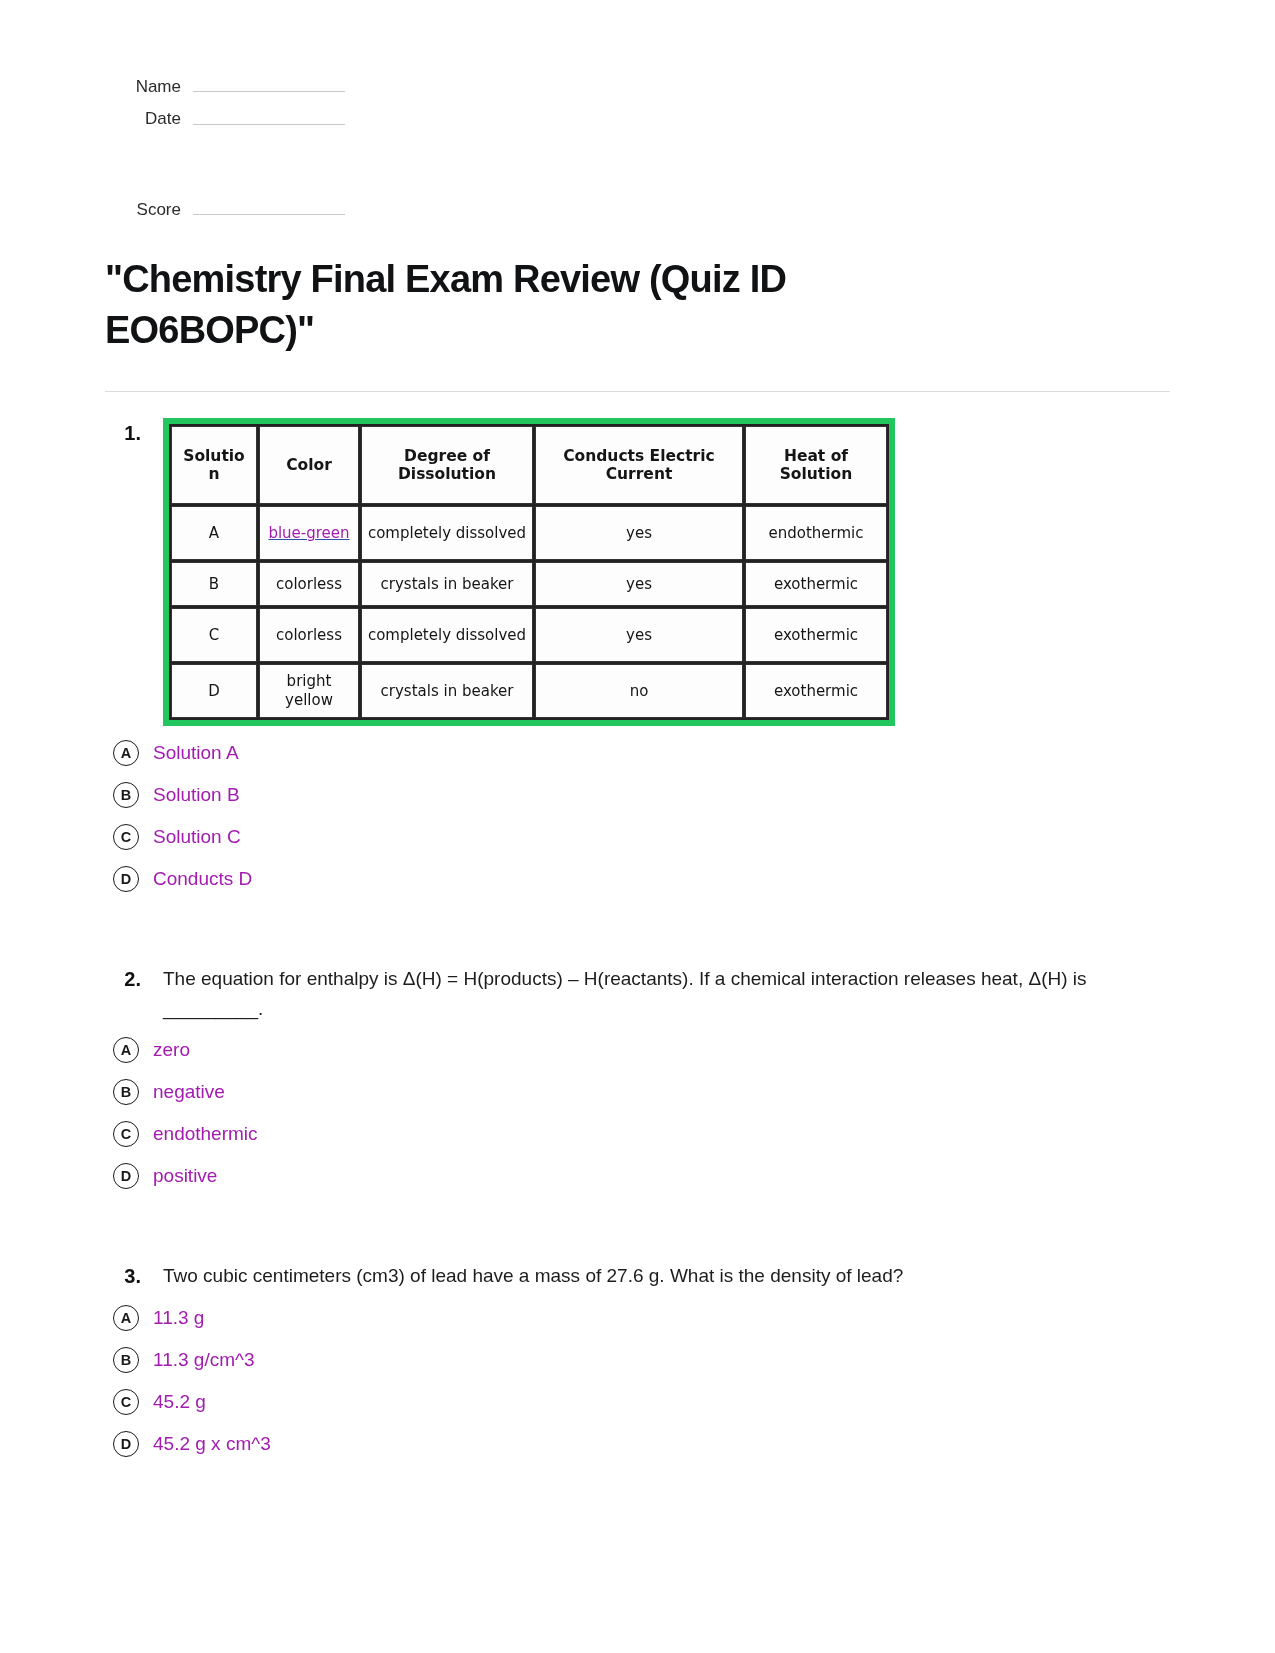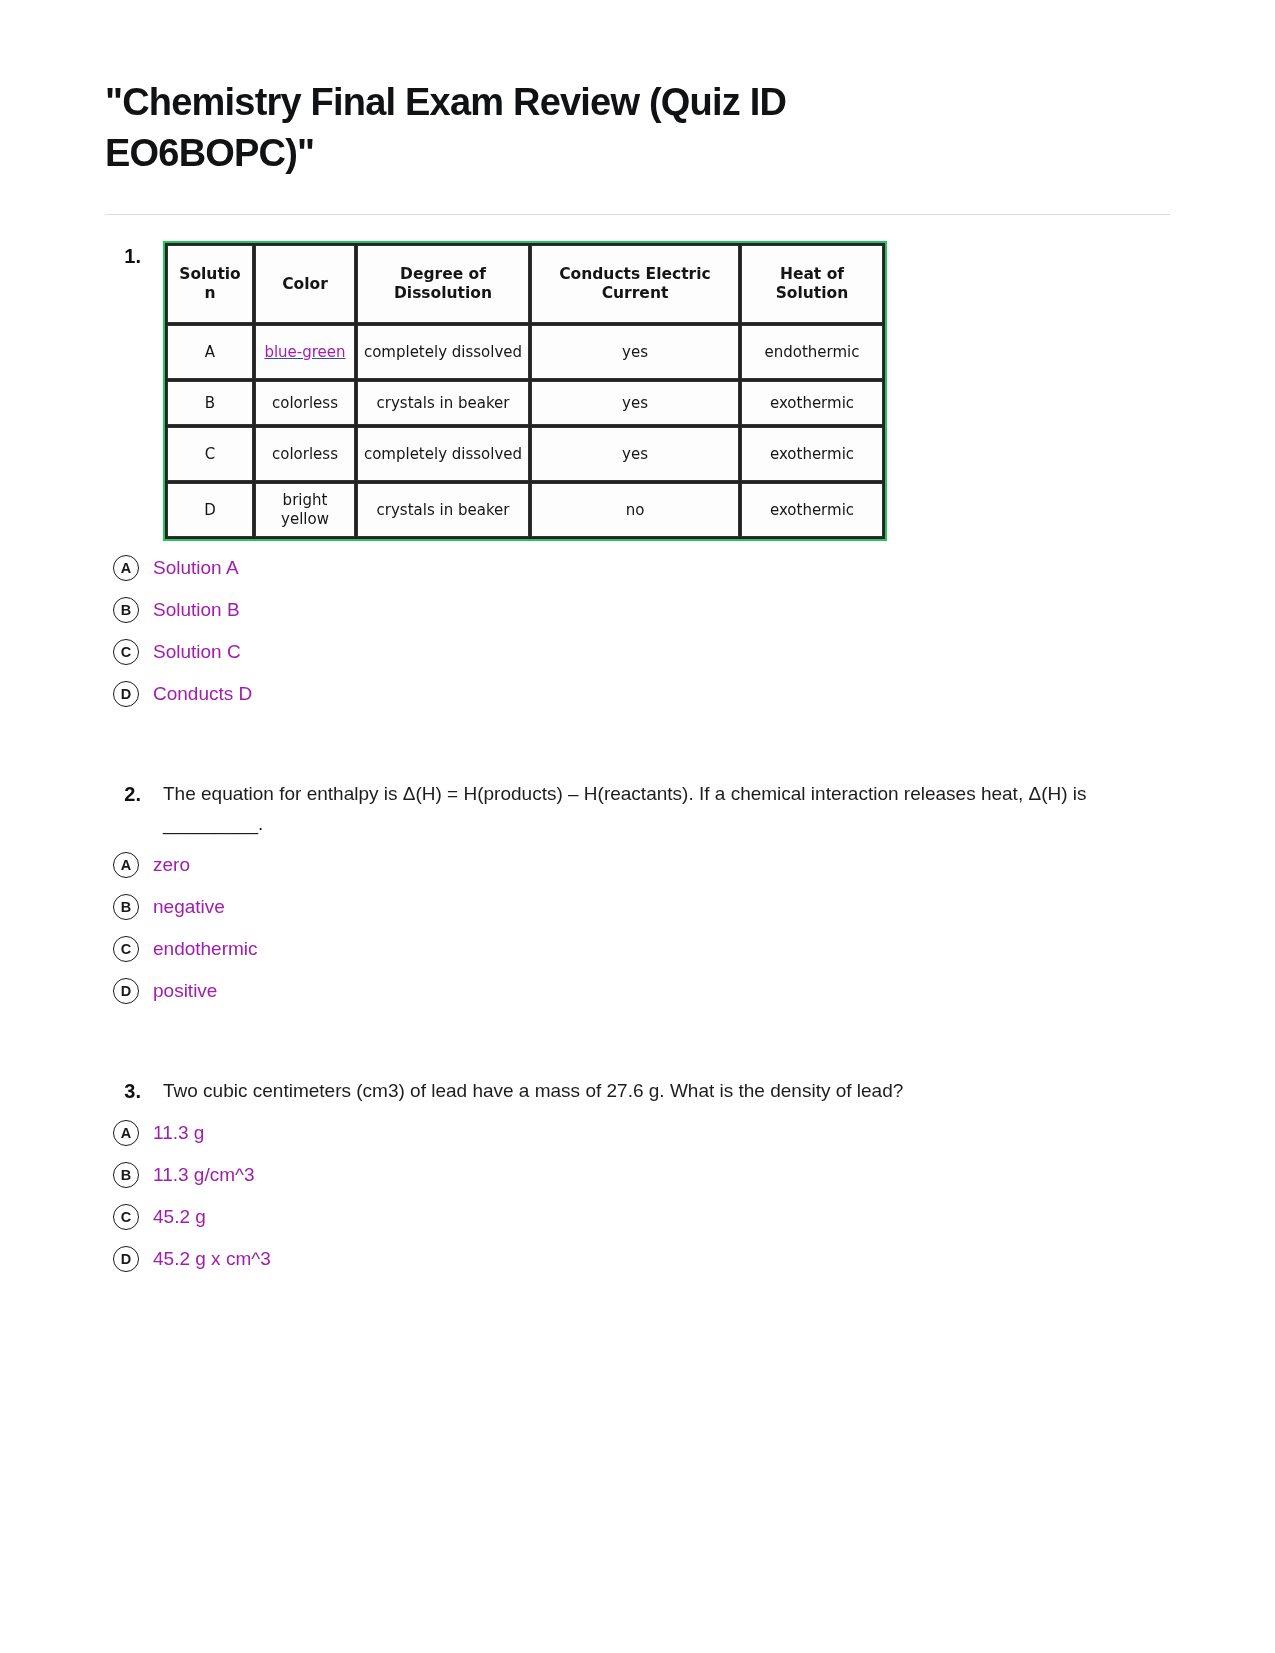--- a/index.html
+++ b/index.html
@@ -124,21 +124,21 @@
   .q-body { flex: 1 1 auto; }
   .q-text {
     font-size: 19px;
     line-height: 1.55;
     color: #1d1d1f;
   }
   table.obs {
     border-collapse: separate;
     border-spacing: 2px;
     background: #222;
-    border: 2px solid #22c55e;
+    border: 6px solid #22c55e;
     width: 710px;
     table-layout: fixed;
     font-family: "DejaVu Sans", sans-serif;
   }
   table.obs th, table.obs td {
     background: #fdfdfd;
     border: 1px solid #333;
     text-align: center;
     vertical-align: middle;
     color: #151515;
@@ -201,20 +201,34 @@
   .q-spacer { height: 42px; }
 </style>
 </head>
 <body>
 
 <div class="page">
 
   <div class="header">
 
 
+    <div class="meta">
+      <div class="meta-row">
+        <span class="meta-label">Name</span>
+        <span class="meta-line"></span>
+      </div>
+      <div class="meta-row">
+        <span class="meta-label">Date</span>
+        <span class="meta-line"></span>
+      </div>
+      <div class="meta-row score">
+        <span class="meta-label">Score</span>
+        <span class="meta-line"></span>
+      </div>
+    </div>
   </div>
 
   <div class="title-block">
     <h1 class="quiz-title">"Chemistry Final Exam Review (Quiz ID EO6BOPC)"</h1>
   </div>
 
   <div class="divider"></div>
 
   <div class="content">
 

